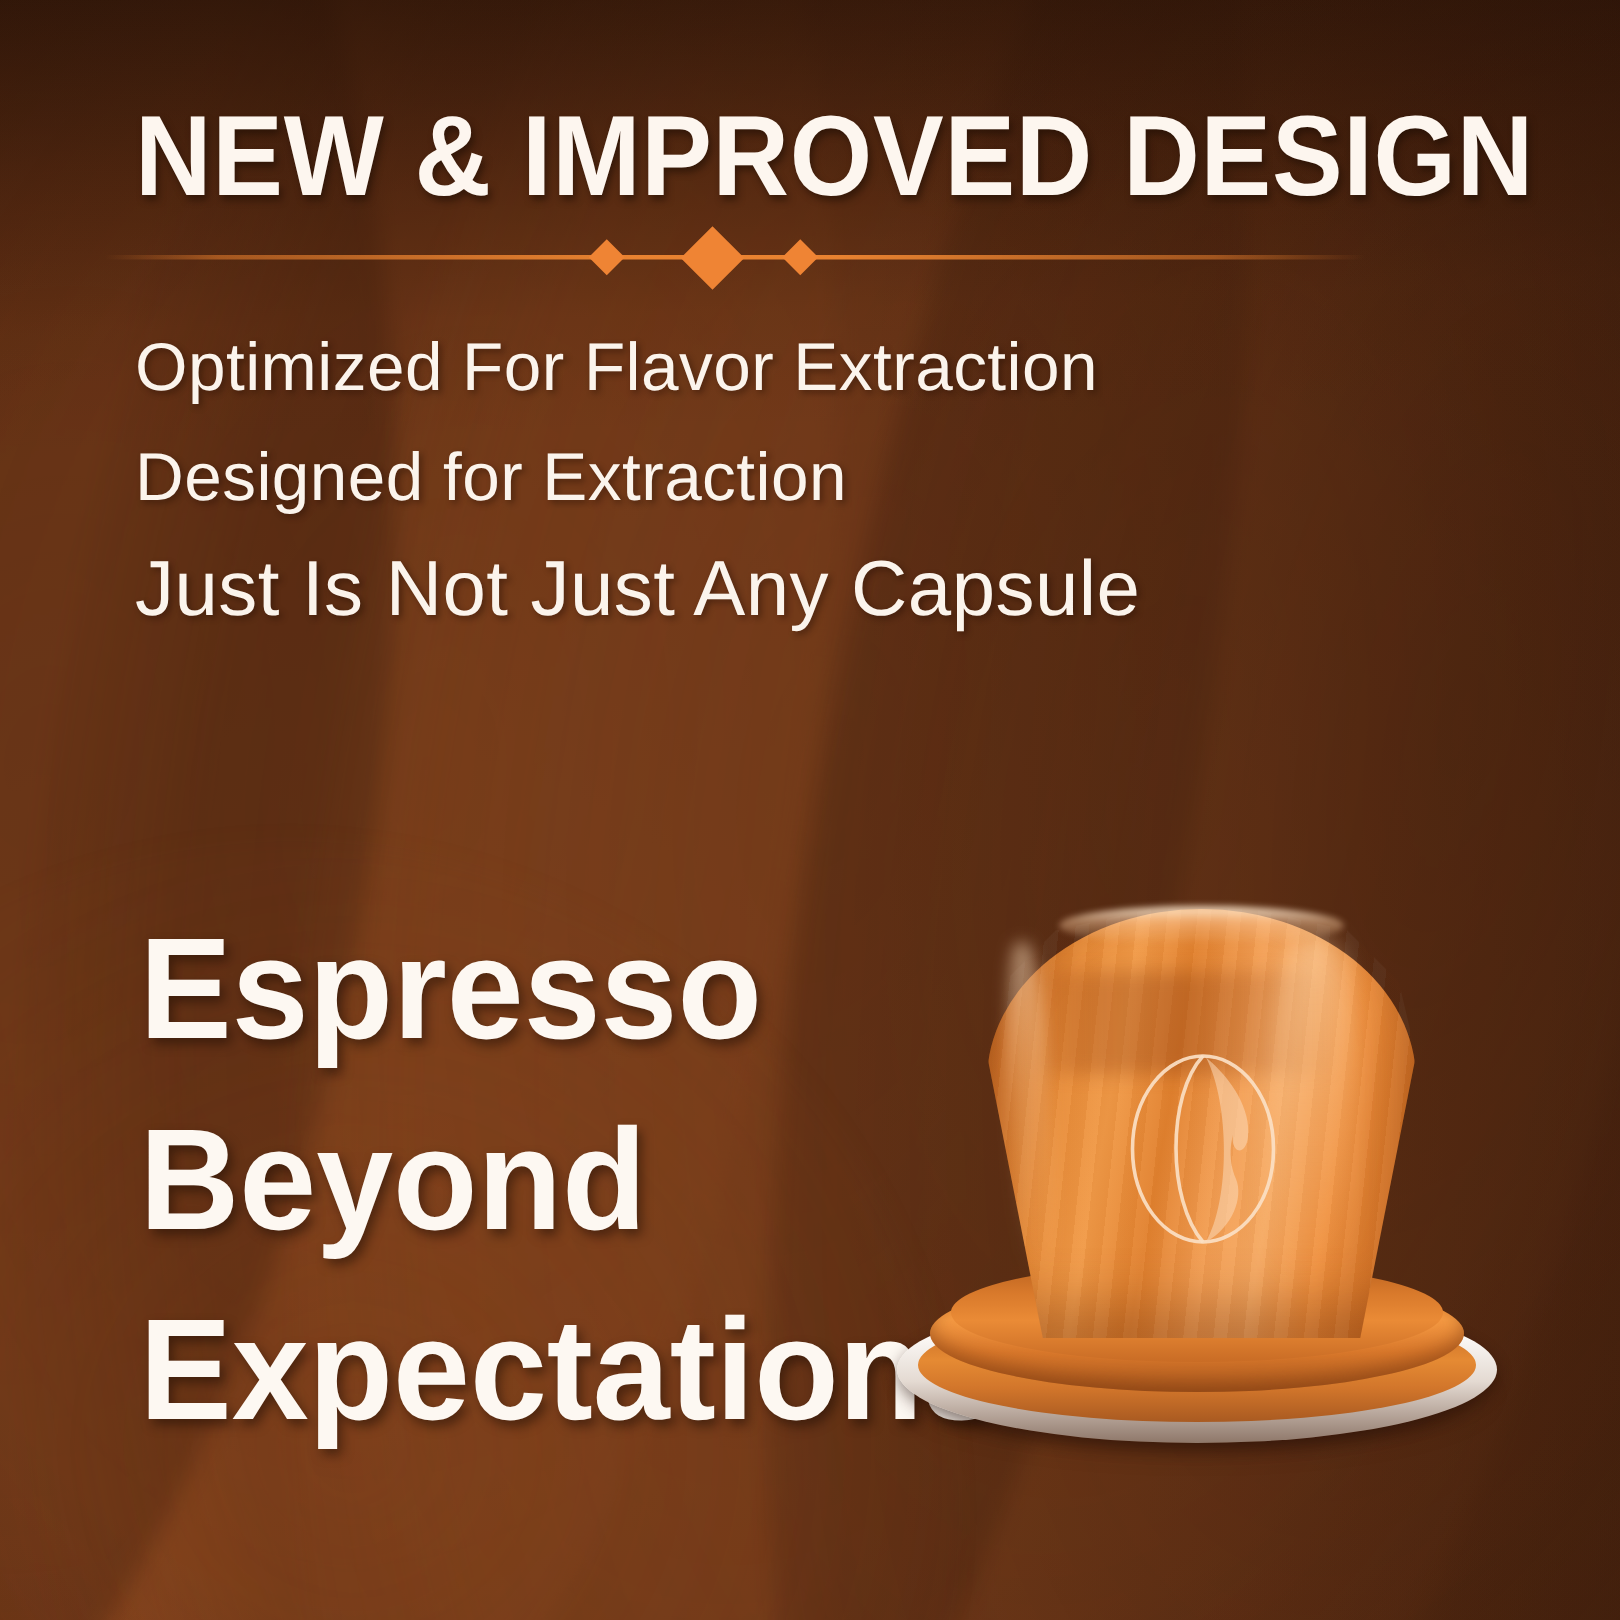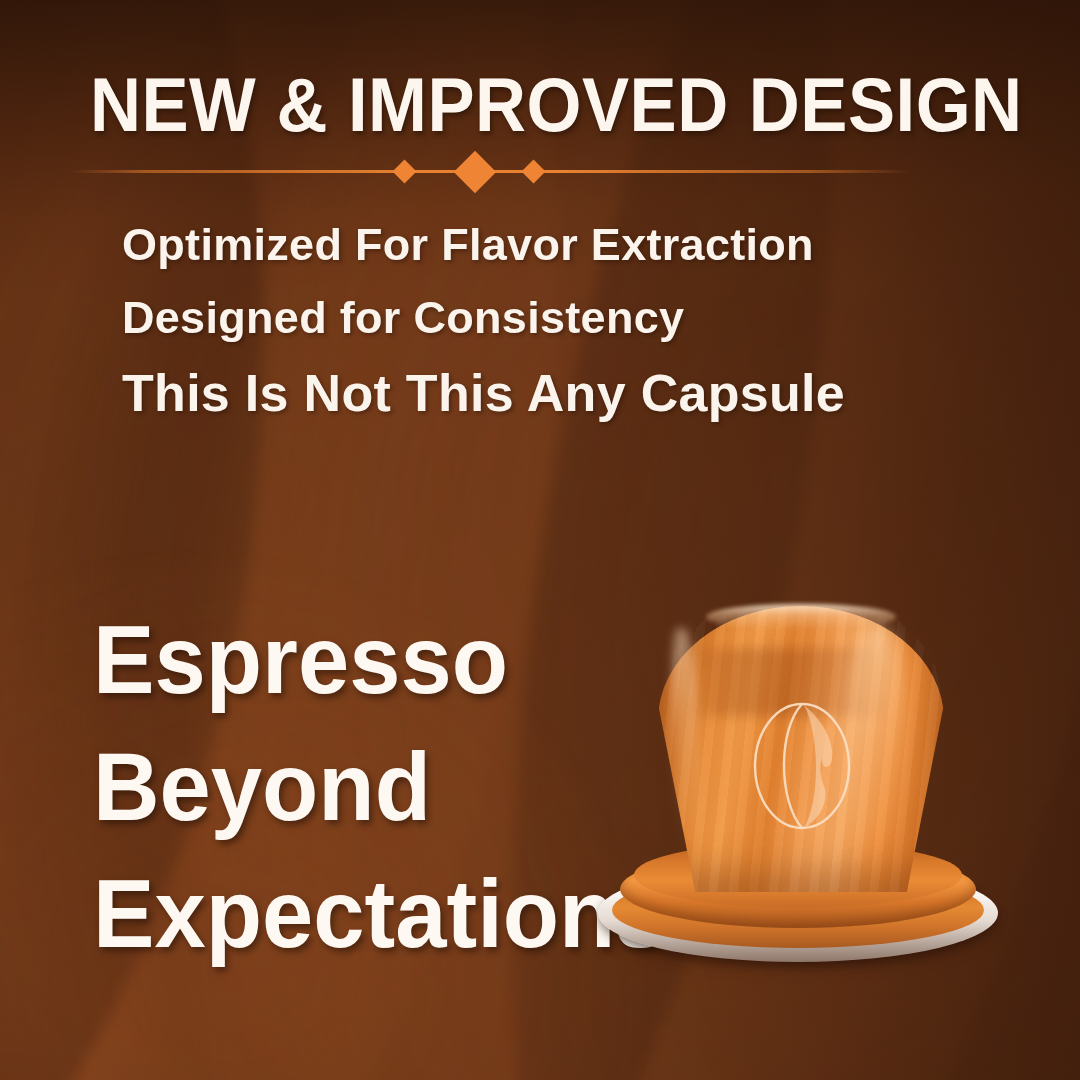--- a/index.html
+++ b/index.html
@@ -144,27 +144,26 @@
   
   .bullets {
     position: absolute;
     left: 90px;
     top: 208px;
     width: 880px;
   }
   .bullet {
     color: #fbf4ec;
     font-family: "Liberation Sans Narrow", "Liberation Sans", sans-serif;
-    font-weight: 700;
+    font-weight: 400;
     font-size: 45px;
     line-height: 73px;
     letter-spacing: 0.3px;
     white-space: nowrap;
     text-shadow: 2px 2px 4px rgba(35,14,5,0.45);
-    margin-left: 32px;
   }
   .bullet.emph { font-size: 52px; line-height: 78px; }
 
   
   .statement {
     position: absolute;
     left: 93px;
     top: 596px;
     width: 560px;
   }
@@ -328,22 +327,22 @@
 
   <div class="divider">
     <div class="divider-line"></div>
     <div class="diamond small d1"></div>
     <div class="diamond big d2"></div>
     <div class="diamond small d3"></div>
   </div>
 
   <div class="bullets">
     <div class="bullet">Optimized For Flavor Extraction</div>
-    <div class="bullet">Designed for Consistency</div>
-    <div class="bullet emph">This Is Not This Any Capsule</div>
+    <div class="bullet">Designed for Extraction</div>
+    <div class="bullet emph">Just Is Not Just Any Capsule</div>
   </div>
 
   <div class="statement">
     <div class="statement-line">Espresso</div>
     <div class="statement-line">Beyond</div>
     <div class="statement-line">Expectations</div>
   </div>
 
   <div class="capsule-wrap">
     <div class="capsule-shadow"></div>

